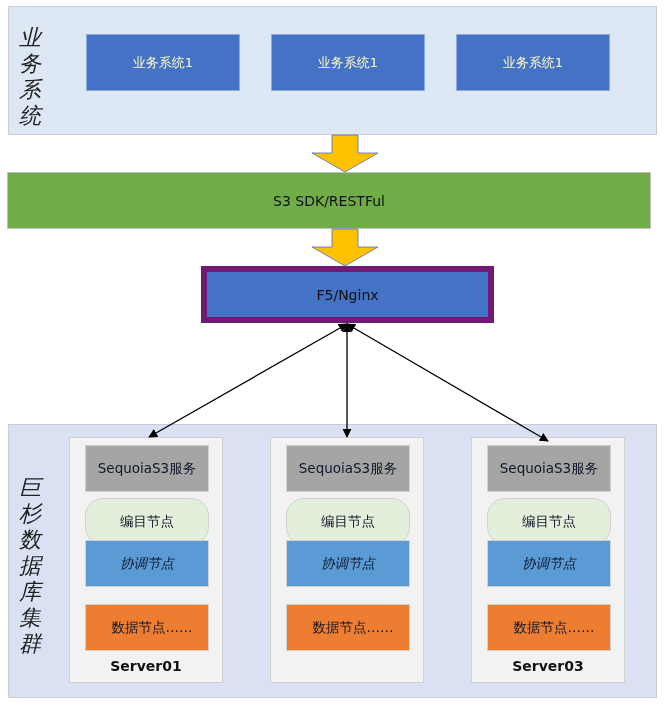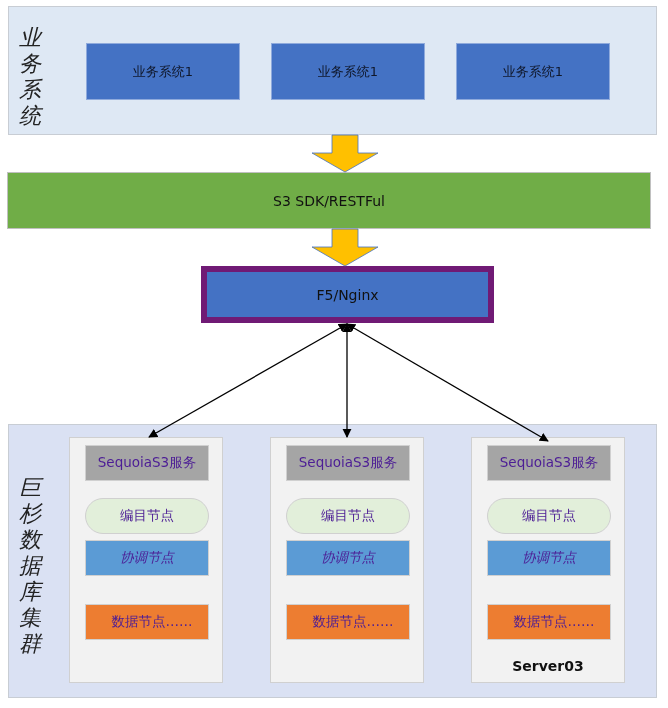--- a/index.html
+++ b/index.html
@@ -1,30 +1,30 @@
 <!DOCTYPE html>
 <html><head>
 <meta charset="utf-8">
 <style>
   html, body { margin:0; padding:0; background:#ffffff; }
   body { width:668px; height:708px; position:relative; overflow:hidden;
          font-family:"DejaVu Sans", "Liberation Sans", sans-serif; }
   .abs { position:absolute; box-sizing:border-box; }
   .panel-top { left:8px; top:6px; width:649px; height:129px; background:#dee8f4; border:1px solid #c8cdd4; }
   .vlabel { font-size:22px; line-height:26px; color:#222; text-align:center; width:28px; white-space:normal; word-break:break-all;font-style:italic; }
-  .biz { top:43px; width:154px; height:57px; background:#4472c4; border:1px solid #8faadc;
-         color:#0f172a; font-size:13px; display:flex; align-items:center; justify-content:center; }
+  .biz { top:34px; width:154px; height:57px; background:#4472c4; border:1px solid #8faadc;
+         color:#fef9c3; font-size:13px; display:flex; align-items:center; justify-content:center; }
   .band { left:7px; top:172px; width:644px; height:57px; background:#70ad47; border:1px solid #c0c0c0;
           color:#111; font-size:14px; display:flex; align-items:center; justify-content:center; }
   .f5 { left:201px; top:266px; width:293px; height:57px; background:#4472c4; border:6px solid #701a75;
         color:#111; font-size:14px; display:flex; align-items:center; justify-content:center; }
   .panel-bot { left:8px; top:424px; width:649px; height:274px; background:#dae1f3; border:1px solid #c8cdd4; }
   .server { top:437px; width:154px; height:246px; background:#f2f2f2; border:1px solid #d0d0d0; }
-  .layer { left:15px; width:124px; height:36px; border:1px solid #d0d0d0;
-           display:flex; align-items:center; justify-content:center; font-size:13.5px; color:#4c1d95; }
+  .layer { left:15px; width:124px; height:47px; border:1px solid #d0d0d0;
+           display:flex; align-items:center; justify-content:center; font-size:13.5px; color:#0f172a; }
   .l1 { top:7px; background:#a5a5a5; }
   .l2 { top:60px; background:#e2efda;border-radius:18px; }
   .l3 { top:102px; background:#5b9bd5;font-style:italic; }
   .l4 { top:166px; background:#ed7d31;padding-left:10px; }
   .sname { left:0; top:220px; width:100%; text-align:center; font-weight:bold; font-size:14px; color:#111; }
   svg.overlay { position:absolute; left:0; top:0; }
 </style>
 </head>
 <body>
 
@@ -41,20 +41,21 @@
 
 <div class="abs panel-bot">
   <div class="abs vlabel" style="left:7px; top:50px;">巨杉数据库集群</div>
 </div>
 
 <div class="abs server" style="left:69px;">
   <div class="abs layer l1">SequoiaS3服务</div>
   <div class="abs layer l2">编目节点</div>
   <div class="abs layer l3">协调节点</div>
   <div class="abs layer l4">数据节点……</div>
+  <div class="abs sname">Server01</div>
 </div>
 
 <div class="abs server" style="left:270px;">
   <div class="abs layer l1">SequoiaS3服务</div>
   <div class="abs layer l2">编目节点</div>
   <div class="abs layer l3">协调节点</div>
   <div class="abs layer l4">数据节点……</div>
 </div>
 
 <div class="abs server" style="left:471px;">

